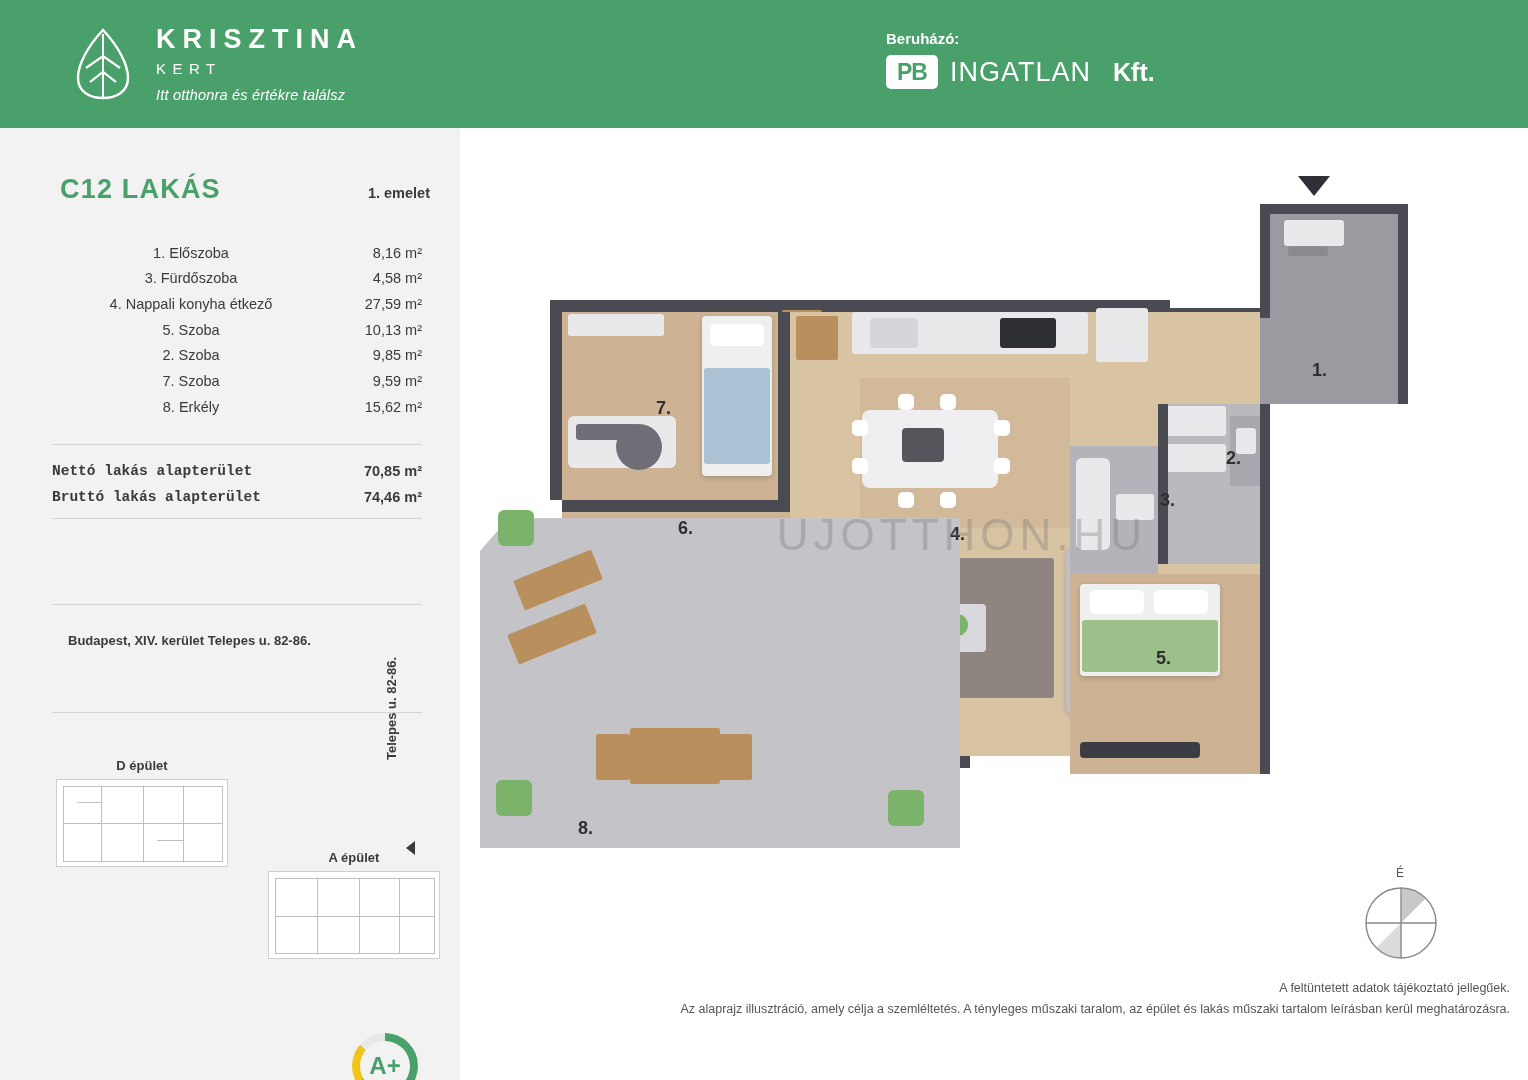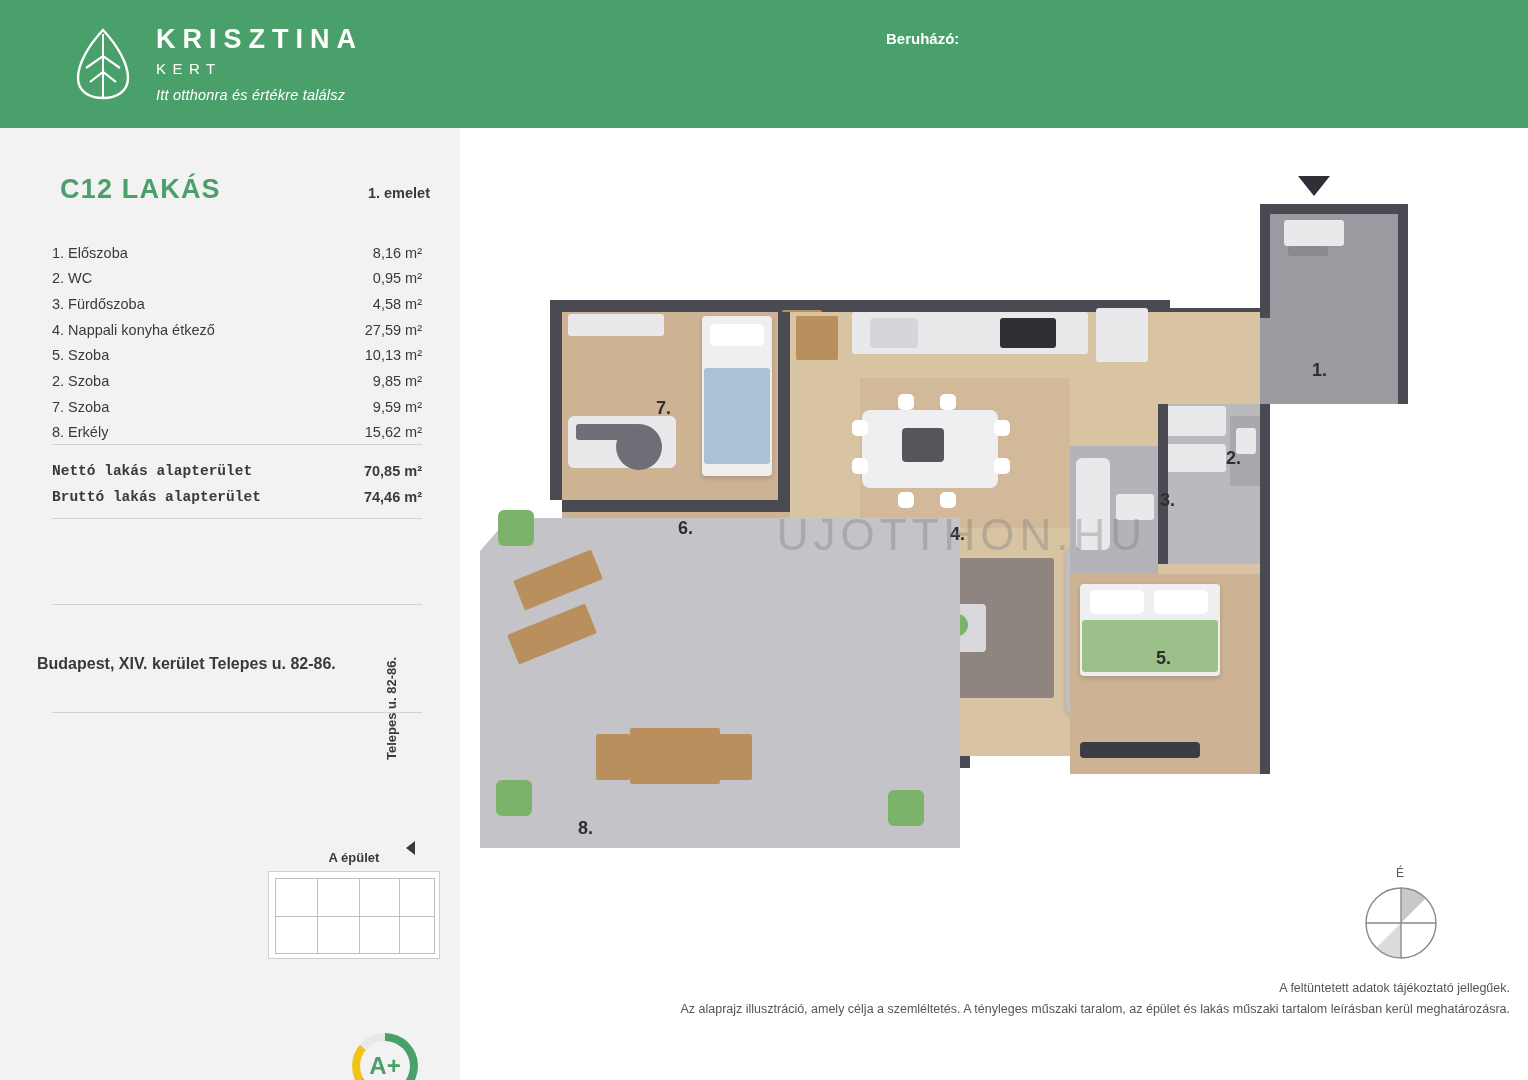--- a/index.html
+++ b/index.html
@@ -57,35 +57,35 @@
   .left-panel {
     position:absolute; left:0; top:128px; width:460px; height:952px;
     background:#f2f2f2;
   }
   .apt-title-row { position:absolute; left:60px; top:46px; width:370px; display:flex; align-items:baseline; }
   .apt-title { color:#4aa06a; font-size:27px; font-weight:700; letter-spacing:1.2px; }
   .apt-floor { margin-left:auto; font-size:14.5px; font-weight:700; color:#3a3a3a; }
 
   .rooms { position:absolute; left:52px; top:112px; width:370px; }
   .room-row { display:flex; font-size:14.5px; line-height:1; padding:5.6px 0; }
-  .room-name { flex:1; }
+  .room-name { flex:1;text-align:center; }
   .room-area { width:92px; text-align:right; }
 
   .hr { position:absolute; left:52px; width:370px; height:1px; background:#d2d2d2; }
   .hr1 { top:316px; }
   .hr2 { top:390px; }
   .hr3 { top:476px; }
   .hr4 { top:584px; }
 
   .totals { position:absolute; left:52px; top:330px; width:370px; }
   .total-row { display:flex; font-size:14.5px; font-weight:700; padding:5px 0; }
   .total-name { flex:1;font-family:Liberation Mono, monospace; }
   .total-val { width:92px; text-align:right; }
 
-  .address { position:absolute; left:37px; top:505px; font-size:16px; font-weight:700;margin-top:22px; }
+  .address { position:absolute; left:68px; top:505px; font-size:13px; font-weight:700; }
 
   
   .sitemaps { position:absolute; left:42px; top:604px; width:396px; height:270px; }
   .bld { position:absolute; }
   .bld-cap { font-size:13px; font-weight:700; text-align:center; margin-bottom:6px; color:#3a3a3a; }
   .plan-box {
     background:#ffffff; border:1px solid #cfcfcf; position:relative; overflow:hidden;
   }
   .plan-lines { position:absolute; inset:0; opacity:.55; }
   .plan-lines i {
@@ -185,39 +185,40 @@
     </div>
     <div class="brand-text">
       <div class="brand-title">KRISZTINA</div>
       <div class="brand-sub">KERT</div>
       <div class="brand-slogan">Itt otthonra és értékre találsz</div>
     </div>
   </div>
 
   <div class="dev-block">
     <div class="dev-label">Beruházó:</div>
+    <div class="pb-row">
+      <div class="pb-badge">PB</div>
+      <div class="pb-name">INGATLAN</div>
+      <div class="pb-kft">Kft.</div>
+    </div>
   </div>
 
 </div>
 
 <div class="left-panel">
 
   <div class="apt-title-row">
     <div class="apt-title">C12 LAKÁS</div>
     <div class="apt-floor">1. emelet</div>
   </div>
 
   <div class="rooms">
     <div class="room-row">
       <span class="room-name">1. Előszoba</span>
       <span class="room-area">8,16 m²</span>
-    </div>
-    <div class="room-row">
-      <span class="room-name">2. WC</span>
-      <span class="room-area">0,95 m²</span>
     </div>
     <div class="room-row">
       <span class="room-name">3. Fürdőszoba</span>
       <span class="room-area">4,58 m²</span>
     </div>
     <div class="room-row">
       <span class="room-name">4. Nappali konyha étkező</span>
       <span class="room-area">27,59 m²</span>
     </div>
     <div class="room-row">
@@ -250,20 +251,37 @@
       <span class="total-val">74,46 m²</span>
     </div>
   </div>
 
   <div class="hr hr2"></div>
   <div class="address">Budapest, XIV. kerület Telepes u. 82-86.</div>
   <div class="hr hr3"></div>
 
   <div class="sitemaps">
 
+    <div class="bld bld-d">
+      <div class="bld-cap">D épület</div>
+      <div class="plan-box">
+        <div class="plan-lines">
+          <i style="left:6px;top:6px;width:160px;height:1px"></i>
+          <i style="left:6px;top:6px;width:1px;height:76px"></i>
+          <i style="left:165px;top:6px;width:1px;height:76px"></i>
+          <i style="left:6px;top:81px;width:160px;height:1px"></i>
+          <i style="left:6px;top:43px;width:160px;height:1px"></i>
+          <i style="left:44px;top:6px;width:1px;height:76px"></i>
+          <i style="left:86px;top:6px;width:1px;height:76px"></i>
+          <i style="left:126px;top:6px;width:1px;height:76px"></i>
+          <i style="left:20px;top:22px;width:24px;height:1px"></i>
+          <i style="left:100px;top:60px;width:26px;height:1px"></i>
+        </div>
+      </div>
+    </div>
 
 
 
     <div class="bld bld-a">
       <div class="bld-cap">A épület</div>
       <div class="plan-box">
         <div class="plan-lines">
           <i style="left:6px;top:6px;width:160px;height:1px"></i>
           <i style="left:6px;top:6px;width:1px;height:76px"></i>
           <i style="left:165px;top:6px;width:1px;height:76px"></i>

